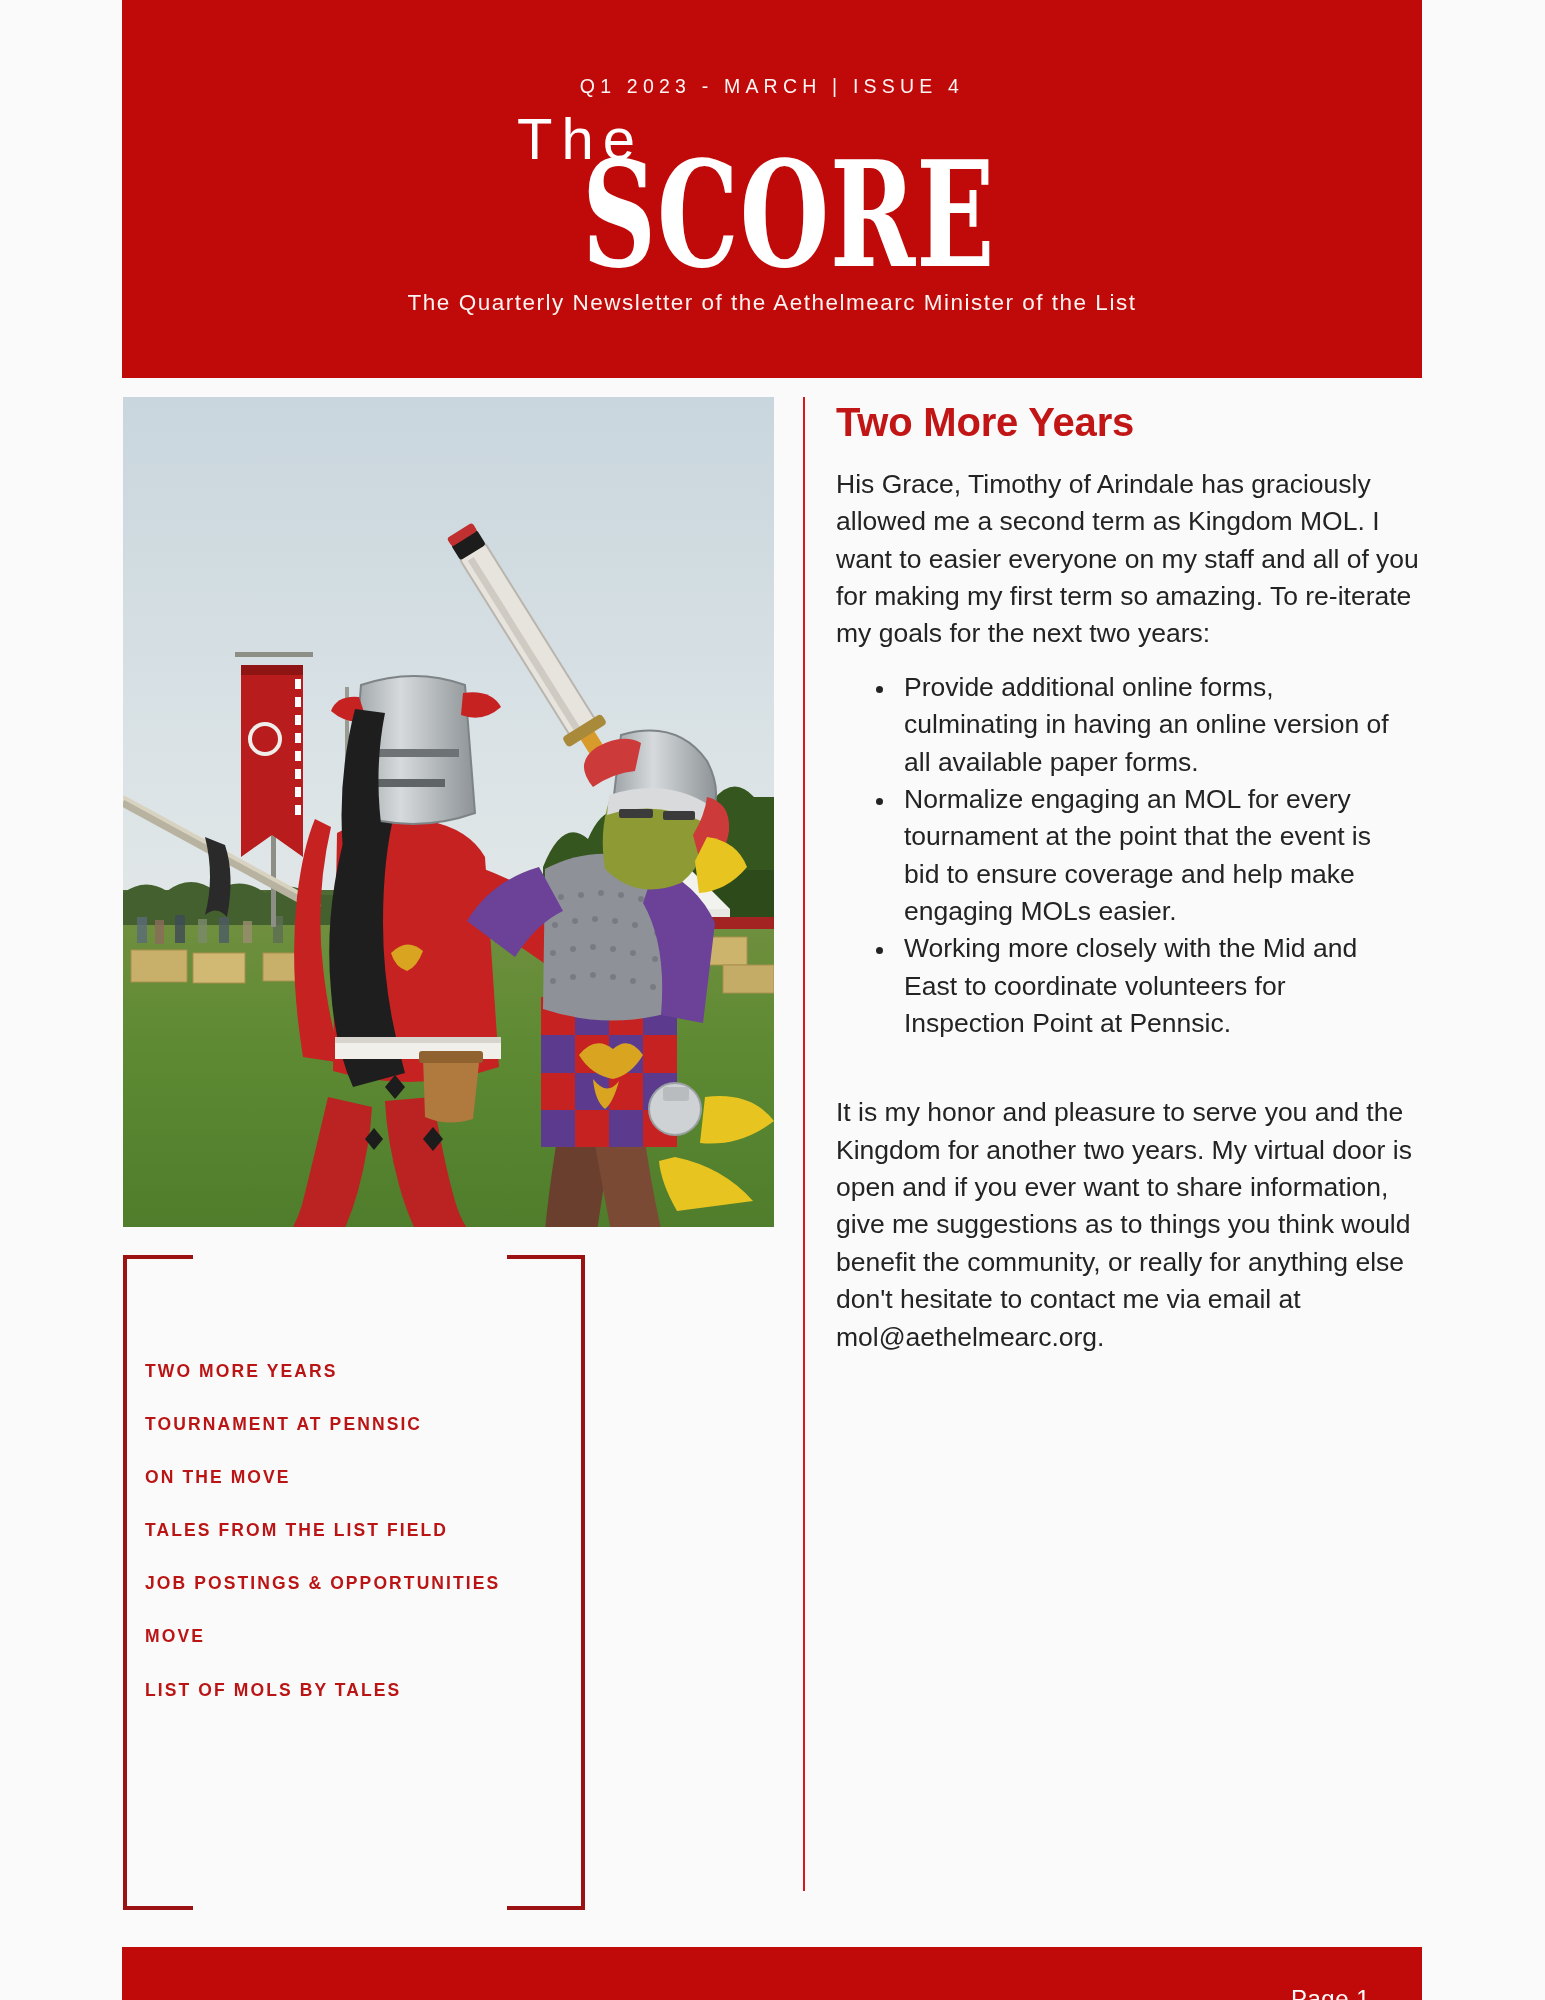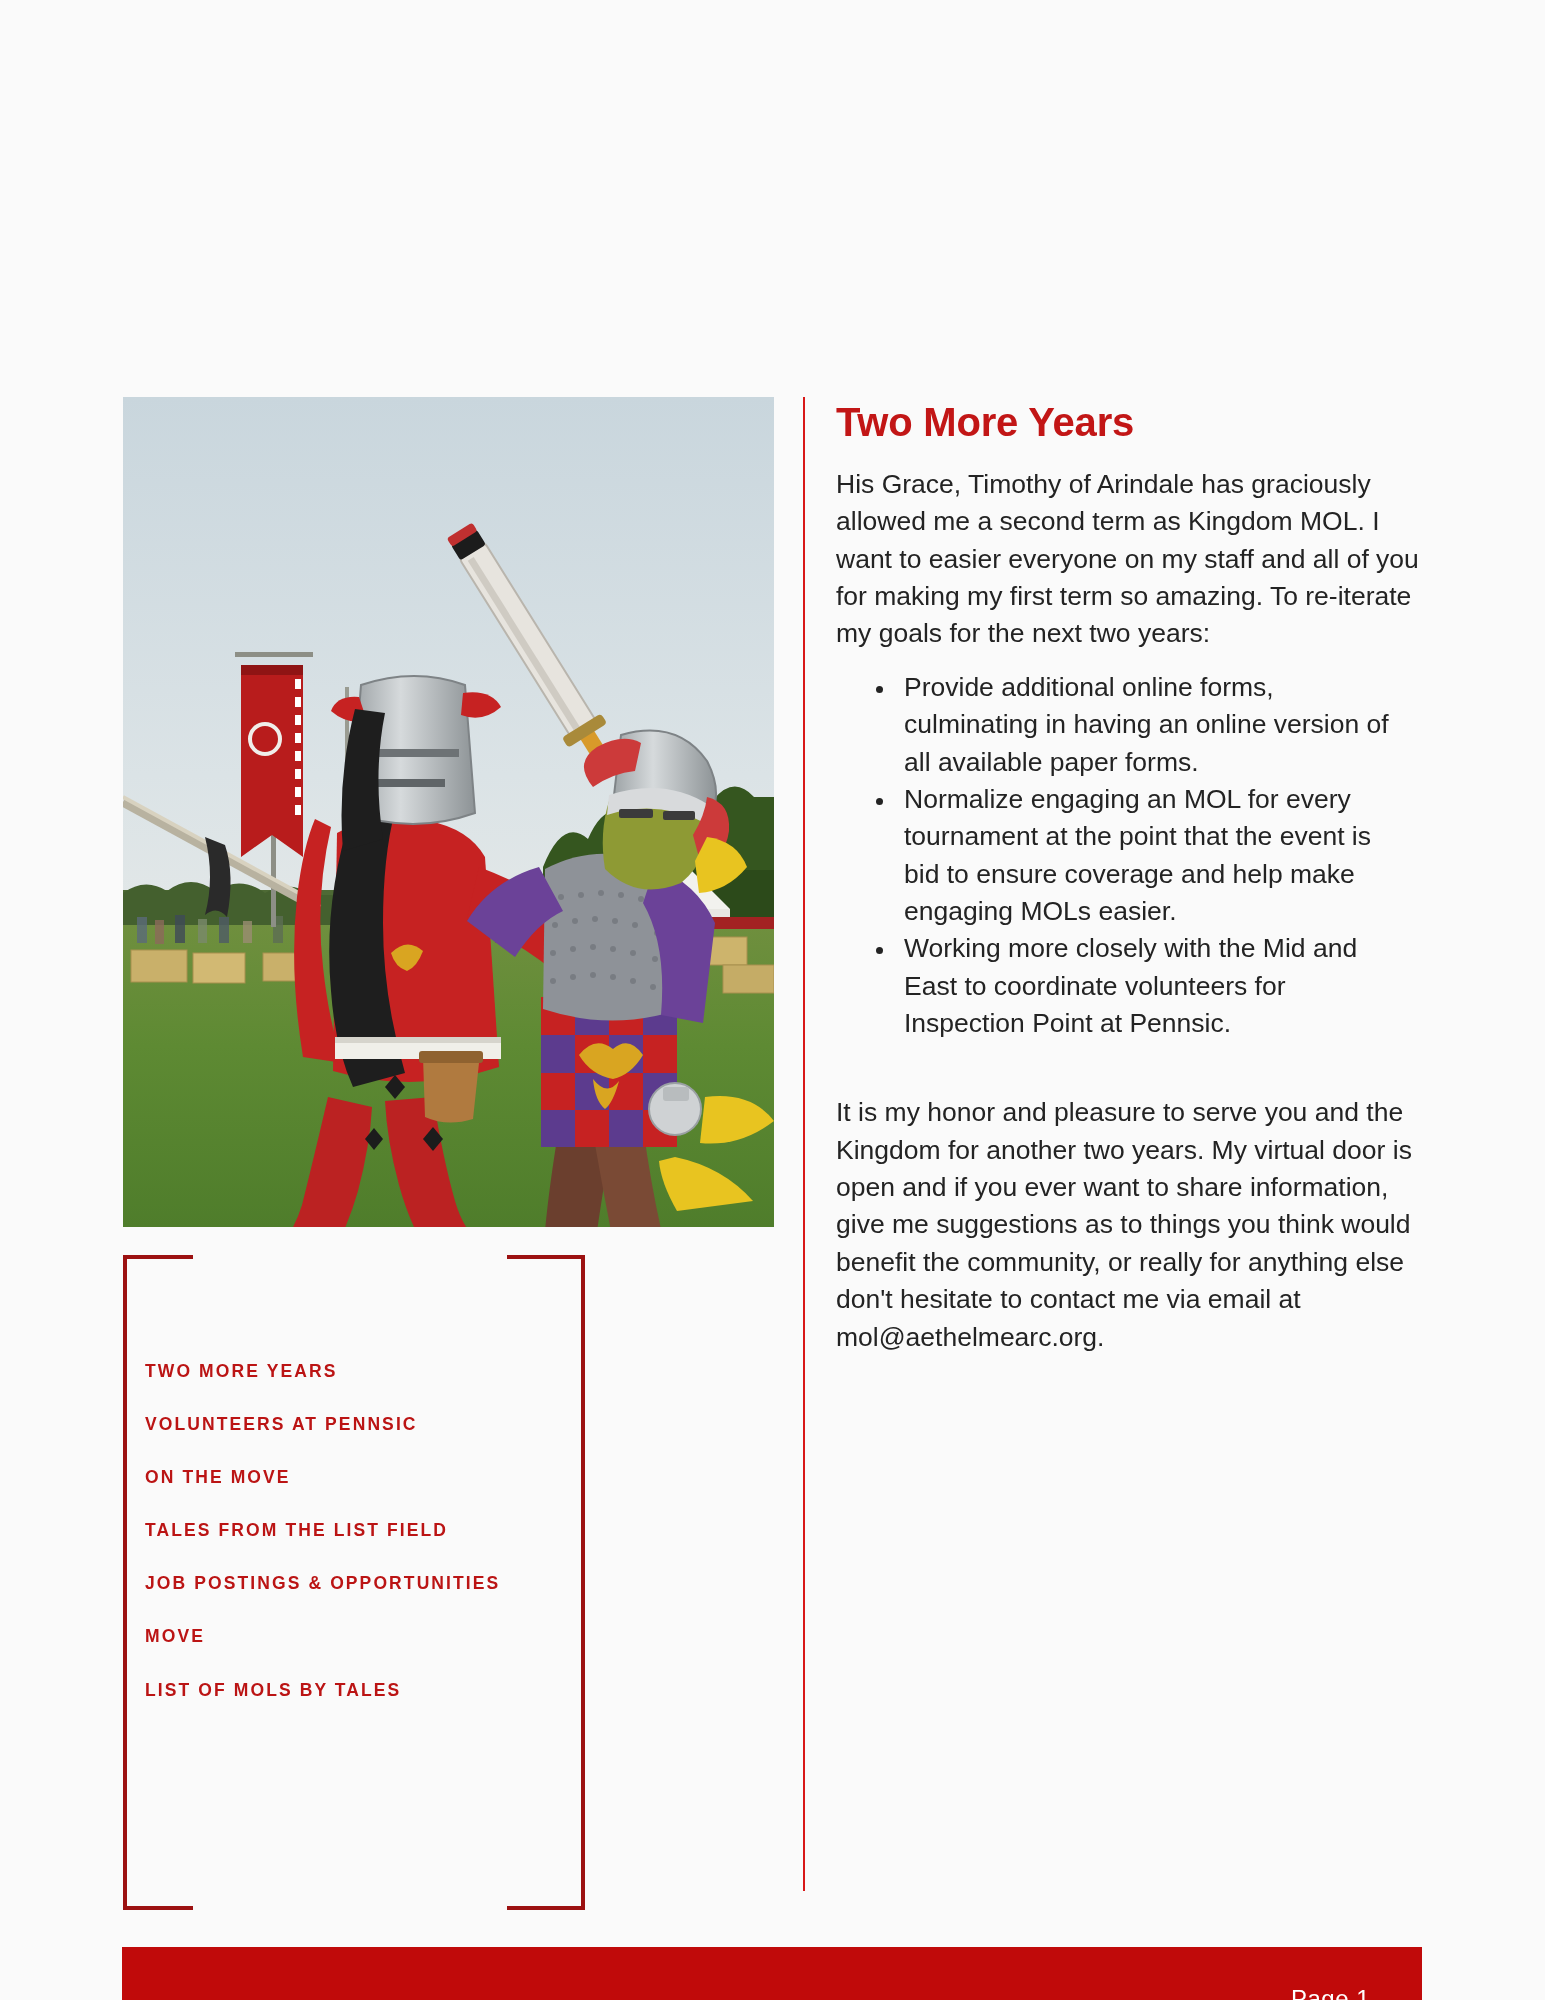--- a/index.html
+++ b/index.html
@@ -208,20 +208,28 @@
     letter-spacing: 0.5px;
     font-weight: 400;
     margin-top: 24px;
   }
 </style>
 </head>
 <body>
 
 <div class="page">
 
+  <div class="masthead">
+    <div class="issue-line">Q1 2023 - MARCH | ISSUE 4</div>
+    <div class="title-block">
+      <div class="title-the">The</div>
+      <div class="title-score"><span class="title-score-inner">SCORE</span></div>
+    </div>
+    <div class="masthead-sub">The Quarterly Newsletter of the Aethelmearc Minister of the List</div>
+  </div>
 
   <div class="photo">
     <svg width="651" height="830" viewBox="0 0 651 830" xmlns="http://www.w3.org/2000/svg">
       <defs>
         <linearGradient id="sky" x1="0" y1="0" x2="0" y2="1">
           <stop offset="0%" stop-color="#c9d6dd"></stop>
           <stop offset="70%" stop-color="#dbe3e6"></stop>
           <stop offset="100%" stop-color="#e3e8e8"></stop>
         </linearGradient>
         <linearGradient id="grass" x1="0" y1="0" x2="0" y2="1">
@@ -416,21 +424,21 @@
 
   <div class="toc">
     <span class="edge v-left"></span>
     <span class="edge v-right"></span>
     <span class="edge h-tl"></span>
     <span class="edge h-tr"></span>
     <span class="edge h-bl"></span>
     <span class="edge h-br"></span>
     <ul class="toc-list">
       <li class="toc-item">TWO MORE YEARS</li>
-      <li class="toc-item">VOLUNTEERS AT PENNSIC</li>
+      <li class="toc-item">TOURNAMENT AT PENNSIC</li>
       <li class="toc-item">ON THE MOVE</li>
       <li class="toc-item">TALES FROM THE LIST FIELD</li>
       <li class="toc-item">JOB POSTINGS &amp; OPPORTUNITIES</li>
       <li class="toc-item">MOVE</li>
       <li class="toc-item">LIST OF MOLS BY TALES</li>
     </ul>
   </div>
 
   <div class="article">
     <h1>Two More Years</h1>

